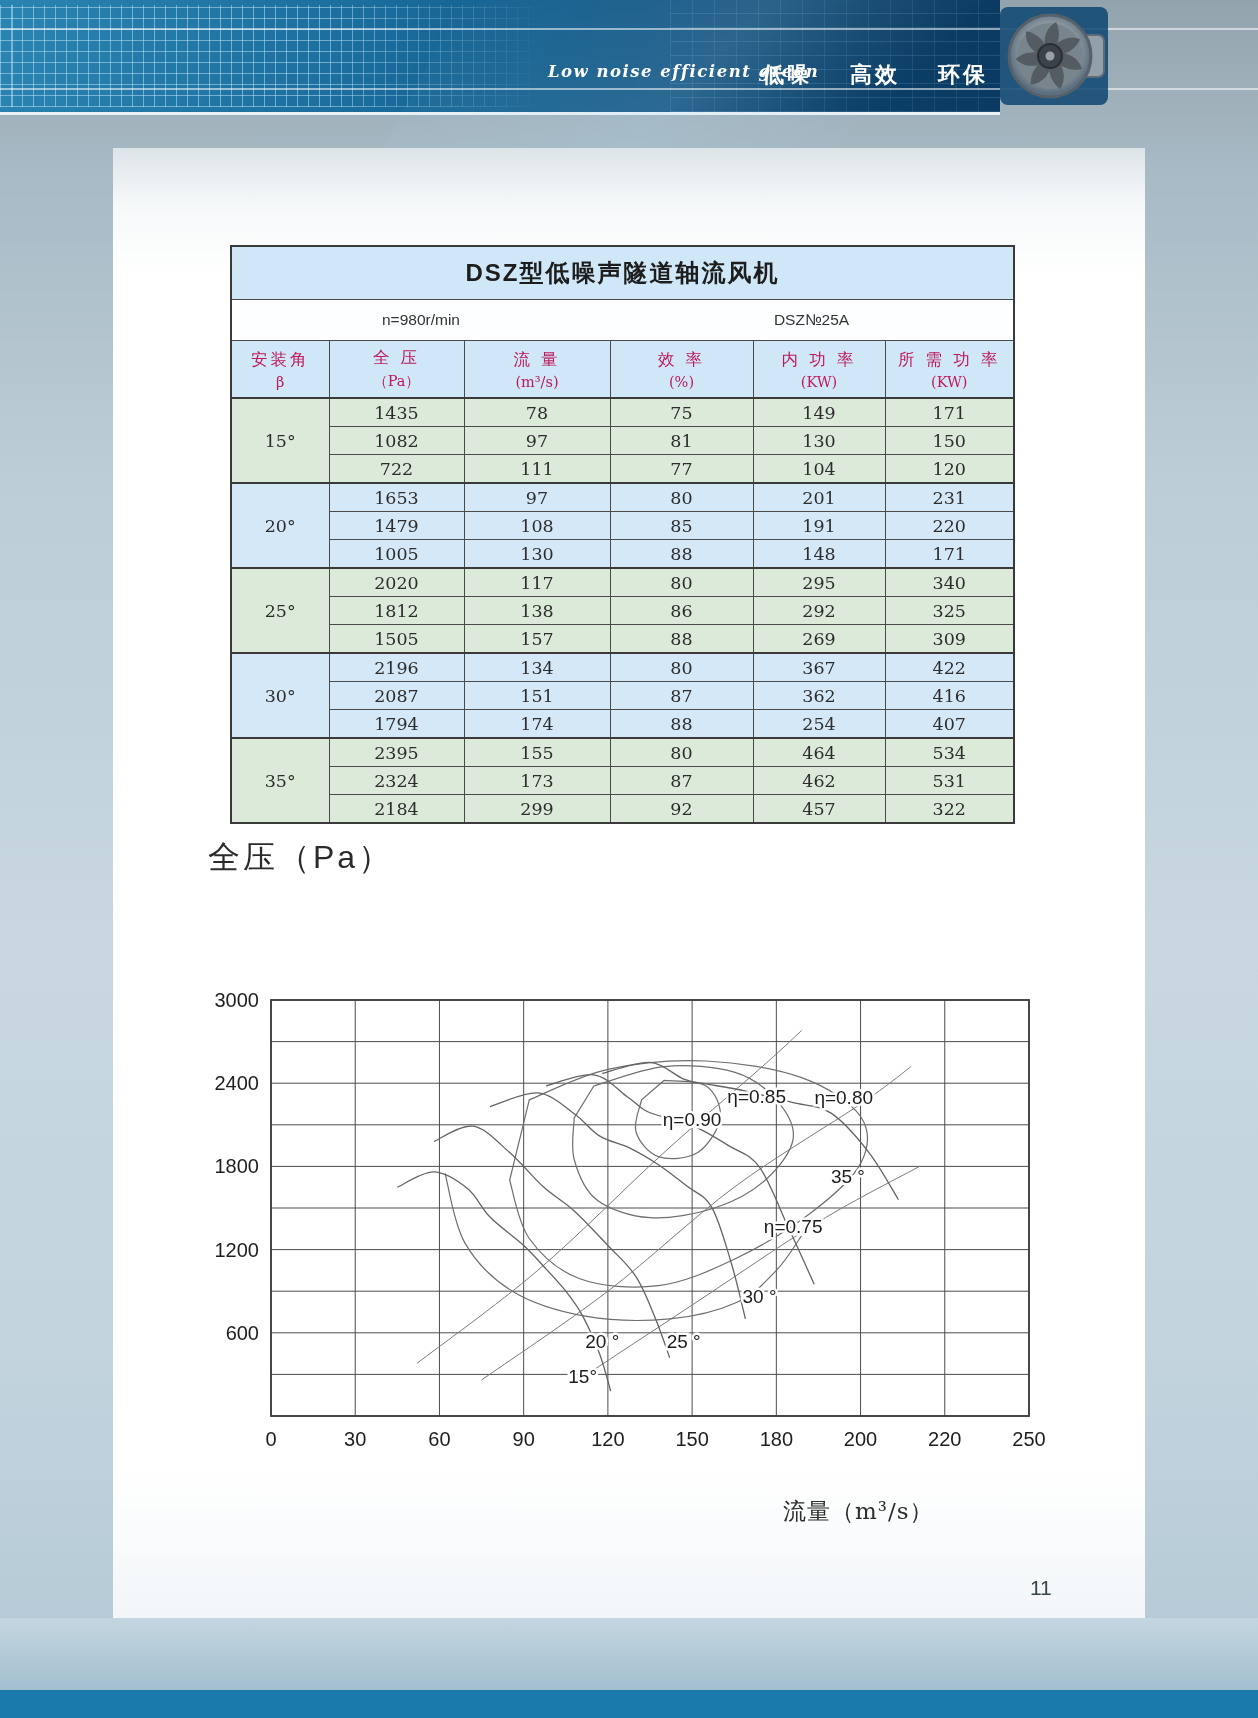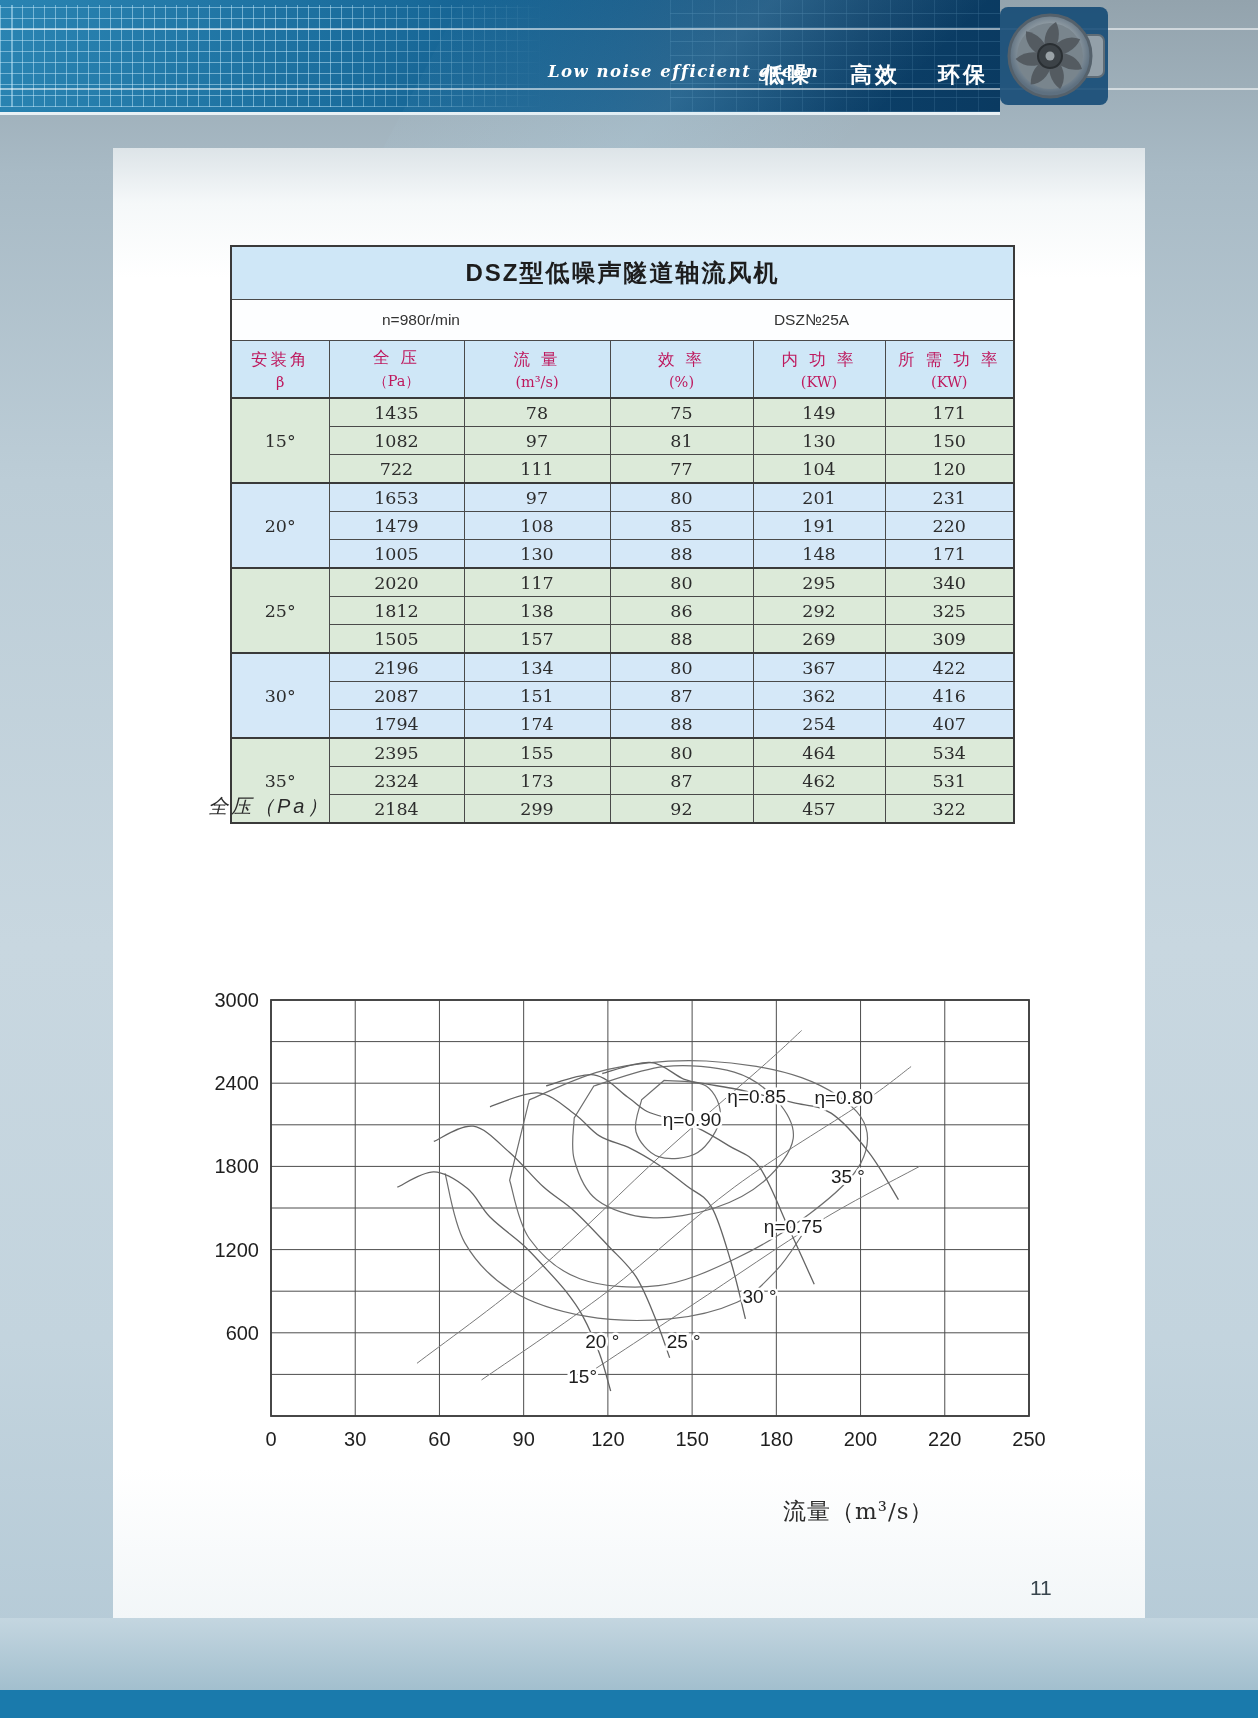--- a/index.html
+++ b/index.html
@@ -44,21 +44,21 @@
   .spec .no-l{border-left:none!important}
   .spec .head-row td{background:#cfe7f7;height:56px;font-size:16.5px;color:#be185d;}
   .spec .h1{letter-spacing:3px;margin-bottom:3px;}
   .spec .h2{font-size:14.5px;letter-spacing:0;}
   .spec .data-row td{height:27px;font-size:17.5px;color:#2d2d2d;}
   .spec .g0 td{background:#dcead9;}
   .spec .g1 td{background:#d5e8f8;}
   .spec .group-start td{border-top:2.4px solid #3a3a3a;}
   .spec .angle{font-size:17px;}
   
-  .chart-title{position:absolute;left:208px;top:793px;font-size:20px;letter-spacing:3px;color:#2b2b2b;font-style:italic;}
+  .chart-title{position:absolute;left:208px;top:836px;font-size:32px;letter-spacing:3px;color:#2b2b2b;}
   .chart-svg{position:absolute;left:196px;top:985px;}
   .xaxis-label{position:absolute;left:783px;top:1496px;font-family:"DejaVu Serif","Liberation Serif",serif;
         font-size:23px;color:#2b2b2b;letter-spacing:1px;}
   .note{position:absolute;left:312px;top:1564px;font-size:19px;font-weight:700;color:#181818;letter-spacing:.5px;}
   .page-num{position:absolute;left:1030px;top:1576px;font-size:21px;color:#39454d;}
   
   .band{position:absolute;left:0;top:1618px;width:1258px;height:72px;
         background:linear-gradient(180deg,#c4d6e0 0%,#a2bfce 100%);}
   .bar{position:absolute;left:0;top:1690px;width:1258px;height:28px;background:#1a7aac;}
 </style>

